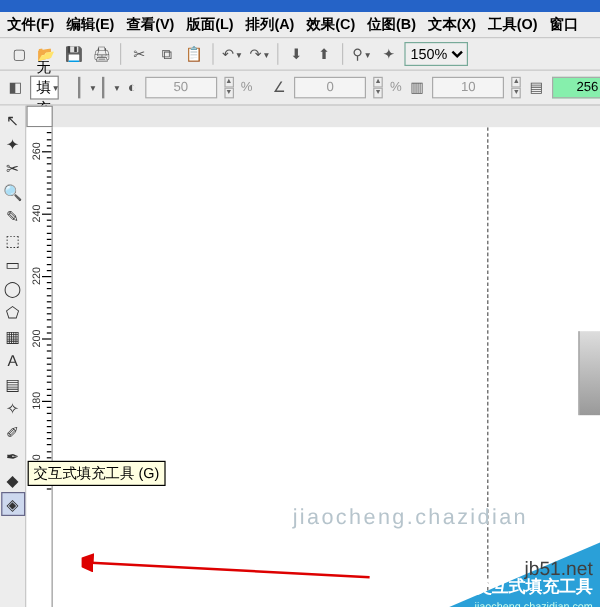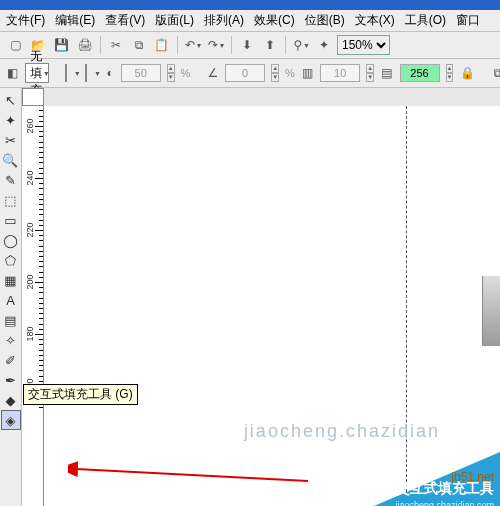--- a/index.html
+++ b/index.html
@@ -1,27 +1,27 @@
 <!DOCTYPE html>
 <html><head>
 <meta charset="utf-8">
 <style>
 * { margin: 0; padding: 0; box-sizing: border-box; font-family: "SimSun", Arial, sans-serif; font-size: 12px; }
 body { background: #e8e8e8; width: 500px; height: 506px; overflow: hidden; position: relative; }
 .titlebar { background: #2563c7; height: 10px; width: 100%; }
-.menubar { background: #ededed; border-bottom: 1px solid #c0c0c0; padding: 2px 6px; display: flex; gap: 10px; }
+.menubar { background: #ededed; border-bottom: 1px solid #c0c0c0; padding: 2px 6px; display: flex; gap: 10px; font-weight: bold; }
 .menubar span { cursor: default; }
 .toolbar { background: #ededed; border-bottom: 1px solid #c0c0c0; padding: 3px 6px; display: flex; align-items: center; gap: 3px; }
 .tb-btn { width: 20px; height: 20px; border: 1px solid transparent; border-radius: 2px; display: flex; align-items: center; justify-content: center; color: #555; }
 .sep { width: 1px; height: 18px; background: #c0c0c0; margin: 0 2px; }
 .zoom-select { height: 20px; font-size: 12px; border: 1px solid #7a9; }
 .prop-bar { background: #ededed; border-bottom: 1px solid #c0c0c0; padding: 4px 6px; display: flex; align-items: center; gap: 6px; }
 .fill-select { width: 85px; height: 20px; border: 1px solid #888; background: #fff; padding-left: 4px; display: flex; align-items: center; justify-content: space-between; }
 .swatch { width: 26px; height: 18px; border: 1px solid #888; background: #fff; }
-.num-input { width: 40px; height: 18px; border: 1px solid #aaa; background: #f4f4f4; color: #999; text-align: center; font-size: 11px; }
+.num-input { width: 60px; height: 18px; border: 1px solid #aaa; background: #f4f4f4; color: #999; text-align: center; font-size: 11px; }
 .num-input.enabled { background: #86efac; color: #000; }
 .pct { color: #999; font-size: 11px; }
 .spin { width: 11px; height: 18px; display: flex; flex-direction: column; }
 .spin div { flex: 1; border: 1px solid #aaa; background: #eee; font-size: 6px; line-height: 7px; text-align: center; color: #666; }
 .workspace { display: flex; height: calc(100% - 82px); }
 .toolbox { width: 22px; background: #ededed; border-right: 1px solid #c0c0c0; display: flex; flex-direction: column; padding-top: 2px; }
 .tool { width: 20px; height: 20px; margin: 0 auto; display: flex; align-items: center; justify-content: center; border: 1px solid transparent; color: #333; font-size: 13px; }
 .tool.active { border-color: #668; background: #cdd8ee; }
 .ruler-corner { width: 22px; height: 18px; background: #fff; border: 1px solid #888; }
 .ruler-h { height: 18px; background: #fff; border-bottom: 1px solid #888; position: relative; overflow: hidden; font-size: 9px; color: #333; }
@@ -31,21 +31,21 @@
 .canvas { flex: 1; background: #fff; position: relative; overflow: hidden; }
 .tick { position: absolute; background: #000; }
 .tick-label-v { position: absolute; left: 3px; font-size: 9px; writing-mode: vertical-rl; transform: translateY(-50%) rotate(180deg); }
 .tooltip { position: absolute; left: 23px; top: 384px; background: #ffffe1; border: 1px solid #000; padding: 1px 4px; font-size: 12px; z-index: 10; }
 .arrow { position: absolute; left: 24px; top: 353px; pointer-events: none; }
 .guide { position: absolute; left: 362px; top: 0; bottom: 0; width: 0; border-left: 1px dashed #555; }
 .cube { position: absolute; right: 0; top: 170px; width: 18px; height: 70px; background: linear-gradient(#ddd,#999); border-left: 1px solid #888; }
 .wm1 { color: #b6c4cc; font-size: 18px; letter-spacing: 2px; position: absolute; right: 60px; bottom: 70px; margin-left: 47px; }
 .wm2 { position: absolute; right: 0; bottom: 0; }
 .wm2 .tri { width: 0; height: 0; border-right: 140px solid #2aa0d8; border-top: 60px solid transparent; position: absolute; right: 0; bottom: 0; }
-.wm2 .t1 { position: absolute; right: 6px; bottom: 28px; color: #a16207; font-size: 12px; }
+.wm2 .t1 { position: absolute; right: 6px; bottom: 28px; color: #404040; font-size: 16px; }
 .wm2 .t2 { position: absolute; right: 6px; bottom: 14px; color: #fff; font-size: 14px; font-weight: bold; white-space: nowrap; }
 .wm2 .t3 { position: absolute; right: 6px; bottom: 2px; color: #cfe; font-size: 9px; }
 .chev { font-size: 8px; color: #555; margin-left: 2px; }
 </style>
 </head>
 <body>
 
 <div class="titlebar"></div>
 
 <div class="menubar">

